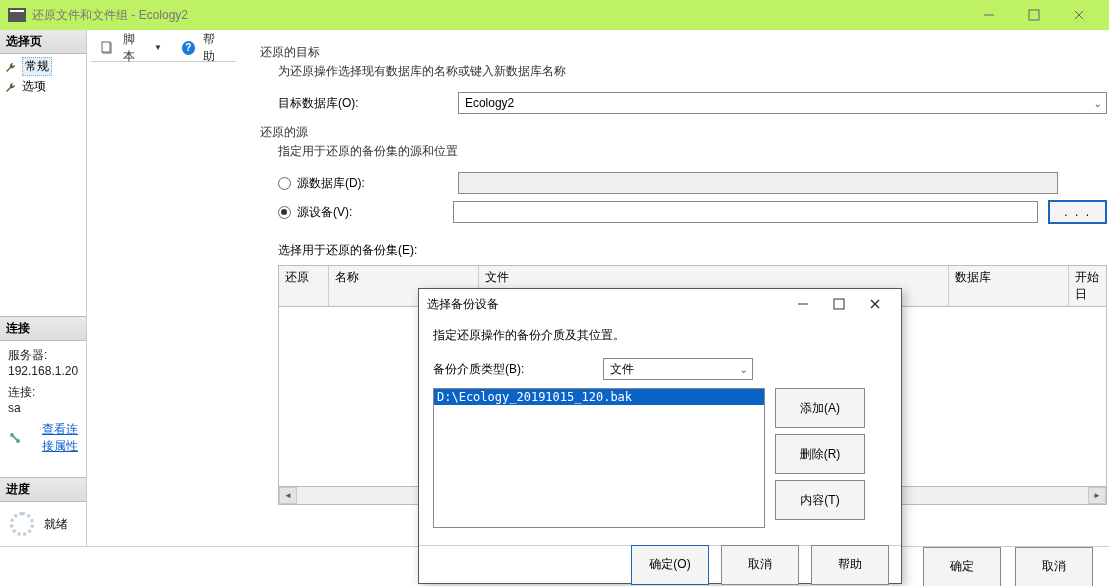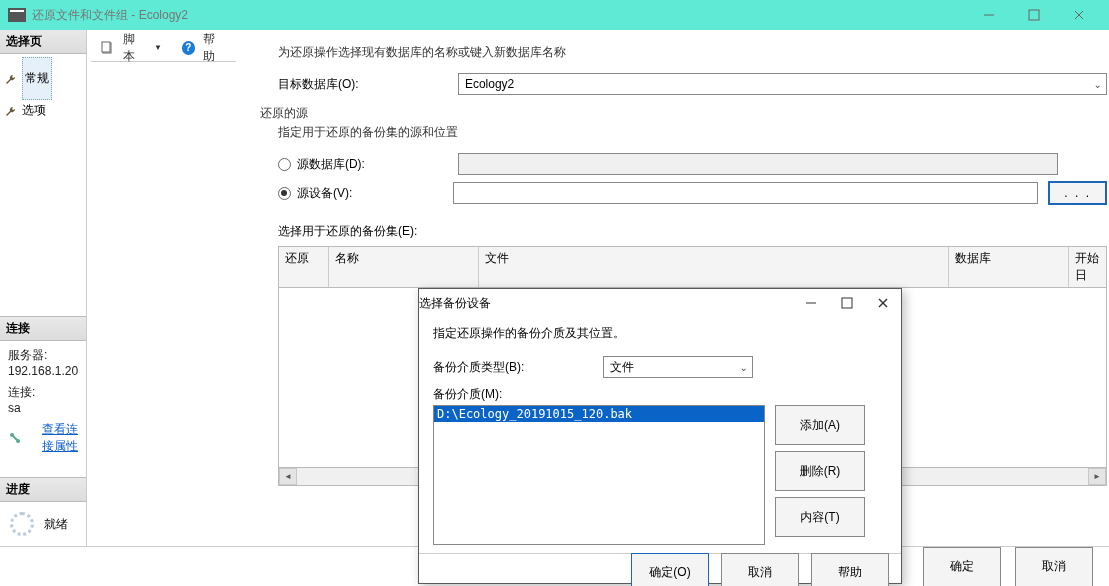--- a/index.html
+++ b/index.html
@@ -1,30 +1,30 @@
 <!DOCTYPE html>
 <html><head>
 <meta charset="utf-8">
 <style>
 * { box-sizing: border-box; font-family: "Microsoft YaHei", "SimSun", Arial, sans-serif; font-size: 12px; }
 body { margin: 0; background: #fff; width: 1109px; height: 586px; overflow: hidden; position: relative; }
 
-.titlebar { height: 30px; display: flex; align-items: center; padding: 0 8px; background: #5eead4; border-bottom: 0; color: #777; }
+.titlebar { height: 30px; display: flex; align-items: center; padding: 0 8px; background: #bef264; border-bottom: 0; color: #777; }
 .titlebar .ticon { width: 18px; height: 14px; background: #555; margin-right: 6px; position: relative; }
 .titlebar .ticon::before { content:""; position:absolute; left:2px; right:2px; top:2px; height:2px; background:#fff; }
 .titlebar .spacer { flex: 1; }
 .winbtn { width: 45px; height: 28px; display: flex; align-items: center; justify-content: center; color: #666; }
 .winbtn svg { stroke: #666; fill:none; stroke-width:1; }
 
 .mainrow { display: flex; height: 516px; }
 .sidebar { width: 176px; border-right: 1px solid #ccc; display: flex; flex-direction: column; }
 .sidehdr { background: linear-gradient(#e9e9e9,#dcdcdc); border-bottom: 1px solid #bbb; font-weight: bold; padding: 3px 6px; }
 .sidebody { flex: 0 0 262px; padding: 2px 4px; }
 .sideitem { display: flex; align-items: center; padding: 1px 0; cursor: default; }
-.sideitem.active span.txt { background: #e6f0fa; border: 1px dotted #7aa; padding: 12px 2px; }
+.sideitem.active span.txt { background: #e6f0fa; border: 1px dotted #7aa; padding: 0 2px; }
 .sideitem .wicon { width:14px; height:14px; margin-right:4px; display:inline-flex; align-items:center; justify-content:center; }
 .connhdr { background: linear-gradient(#e9e9e9,#dcdcdc); border-top: 1px solid #bbb; border-bottom: 1px solid #bbb; font-weight:bold; padding:3px 6px; }
 .connbody { padding: 6px 8px; }
 .connbody .lbl { color: #222; }
 .connbody .val { color: #222; margin-bottom: 6px; }
 .link { color: #0a5ecb; text-decoration: underline; cursor: pointer; }
 .proghdr { background: linear-gradient(#e9e9e9,#dcdcdc); border-top:1px solid #bbb; border-bottom:1px solid #bbb; font-weight:bold; padding:3px 6px; }
 .progbody { padding: 10px; display:flex; align-items:center; }
 .spinner { width:24px; height:24px; border:3px dotted #bcd; border-radius:50%; margin-right:10px; }
 
@@ -54,21 +54,21 @@
 .tbody { height: 180px; border:1px solid #bbb; border-top:0; background:#fff; }
 .hscroll { display:flex; align-items:center; border:1px solid #bbb; border-top:0; background:#f0f0f0; height:18px; }
 .hscroll .arrow { width:18px; height:100%; background:#e4e4e4; border:1px solid #c8c8c8; display:flex; align-items:center; justify-content:center; font-size:8px; color:#555; }
 .hscroll .track { flex:1; }
 
 .footer { height: 40px; border-top:1px solid #ccc; display:flex; align-items:center; justify-content:flex-end; padding:0 16px; gap: 14px; }
 .btn { min-width:78px; height:40px; border:1px solid #888; background:#f4f4f4; display:flex; align-items:center; justify-content:center; padding:0 6px; }
 
 
 .dialog { position:absolute; left:418px; top:288px; width:484px; height:296px; background:#fff; border:1px solid #585858; box-shadow: 3px 3px 10px rgba(0,0,0,0.25); z-index: 100; display:flex; flex-direction:column; }
-.dtitle { height:30px; display:flex; align-items:center; padding:0 0;justify-content:center; }
+.dtitle { height:30px; display:flex; align-items:center; padding:0 8px;justify-content:center; }
 .dtitle .spacer { flex:1; }
 .dwinbtn { width:36px; height:28px; display:flex; align-items:center; justify-content:center; }
 .dbody { padding: 8px 14px; flex:1; }
 .dsel { width: 150px; height:22px; border:1px solid #888; display:flex; align-items:center; padding:0 6px; background:#fff; position:relative; }
 .dsel .carrow { position:absolute; right:4px; font-size:10px; color:#555; }
 .mediarow { display:flex; gap:10px; }
 .listbox { width: 332px; height: 140px; border:1px solid #888; background:#fff; }
 .listitem { background:#0a64c8; color:#fff; font-family:"SimSun", monospace; padding:1px 3px; }
 .btncol { display:flex; flex-direction:column; gap:6px; }
 .btncol .btn { width: 90px; }
@@ -157,20 +157,21 @@
             <rect x="1" y="1" width="8" height="10" fill="#fff" stroke="#666"></rect>
           </svg></span>
       <span class="tbtext">脚本</span>
       <span class="dropdown-arrow">▼</span>
       <span style="width:4px"></span>
       <span class="helpcircle">?</span>
       <span class="tbtext">帮助</span>
     </div>
 
     <div class="formarea">
+      <div class="sectitle">还原的目标</div>
       <div class="secdesc">为还原操作选择现有数据库的名称或键入新数据库名称</div>
       <div class="formrow">
         <div class="lblcol">目标数据库(O):</div>
         <div class="combo">
           <span>Ecology2</span>
           <span class="carrow">⌄</span>
         </div>
       </div>
 
       <div class="sectitle" style="margin-top:10px;">还原的源</div>
@@ -242,21 +243,20 @@
   </div>
   <div class="dbody">
     <div style="margin-bottom:14px;">指定还原操作的备份介质及其位置。</div>
     <div style="display:flex; align-items:center; margin-bottom:8px;">
       <div style="width:170px;">备份介质类型(B):</div>
       <div class="dsel">
         <span>文件</span>
         <span class="carrow">⌄</span>
       </div>
     </div>
-    <div style="margin-bottom:2px;">备份介质(M):</div>
     <div class="mediarow">
       <div class="listbox">
         <div class="listitem">D:\Ecology_20191015_120.bak</div>
       </div>
       <div class="btncol">
         <div class="btn">添加(A)</div>
         <div class="btn">删除(R)</div>
         <div class="btn">内容(T)</div>
       </div>
     </div>

